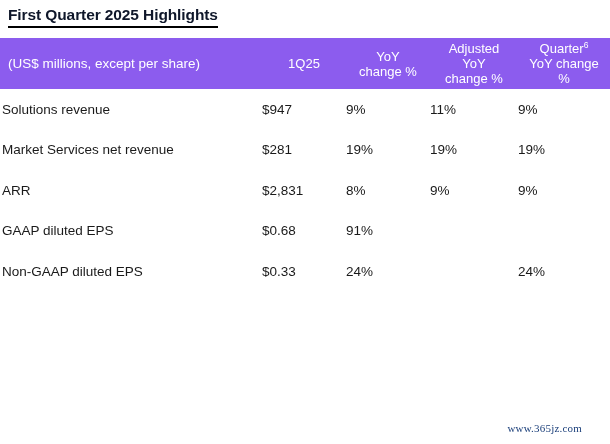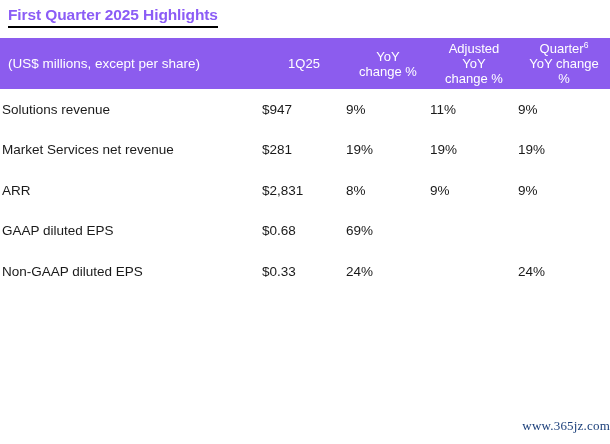--- a/index.html
+++ b/index.html
@@ -19,21 +19,21 @@
 
   
   .title-wrap {
     position: absolute;
     left: 8px;
     top: 5px;
   }
   .title {
     font-size: 15.5px;
     font-weight: bold;
-    color: #8b5cf6;
+    color: #0f172a;
     letter-spacing: -0.1px;
     line-height: 19px;
     white-space: nowrap;
     display: inline-block;
     padding-bottom: 2px;
     border-bottom: 2.5px solid #000000;
   }
 
   
   .table {
@@ -89,24 +89,24 @@
     text-align: left;
     padding-left: 2px;
     white-space: nowrap;
   }
   td.d-num {
   }
 
   
   .watermark {
     position: absolute;
-    right: 0;
+    right: 28px;
     bottom: 10px;
     font-family: "Liberation Serif", serif;
-    font-size: 13px;
+    font-size: 11px;
     color: #1b3f7a;
     letter-spacing: 0.2px;
     white-space: nowrap;
   }
 </style>
 </head>
 <body>
 
 <div class="title-wrap">
   <div class="title">First Quarter 2025 Highlights</div>
@@ -166,21 +166,21 @@
     <tr>
       <td class="d-label">ARR</td>
       <td class="d-num">$2,831</td>
       <td class="d-num">8%</td>
       <td class="d-num">9%</td>
       <td class="d-num">9%</td>
     </tr>
     <tr>
       <td class="d-label">GAAP diluted EPS</td>
       <td class="d-num">$0.68</td>
-      <td class="d-num">69%</td>
+      <td class="d-num">91%</td>
       <td class="d-num"></td>
       <td class="d-num"></td>
     </tr>
     <tr>
       <td class="d-label">Non-GAAP diluted EPS</td>
       <td class="d-num">$0.33</td>
       <td class="d-num">24%</td>
       <td class="d-num"></td>
       <td class="d-num">24%</td>
     </tr>

